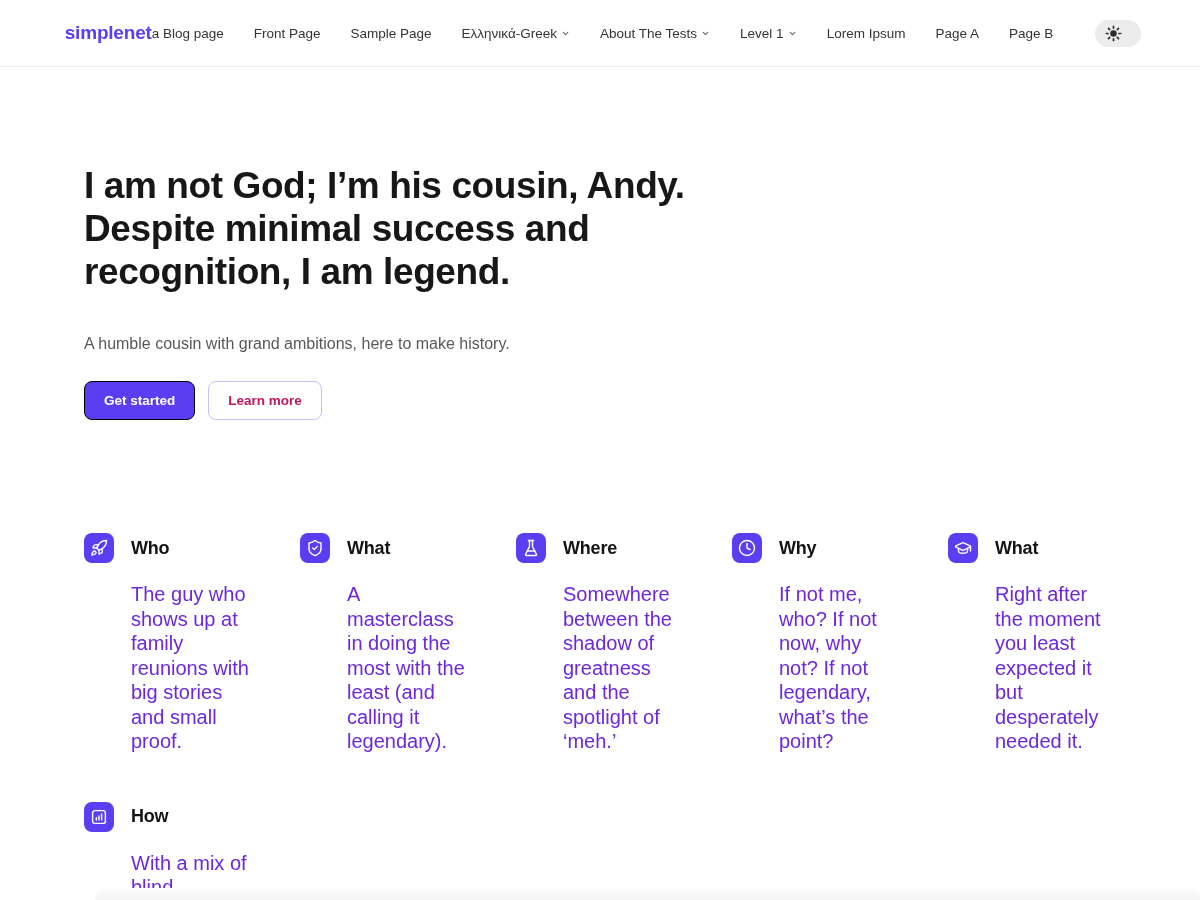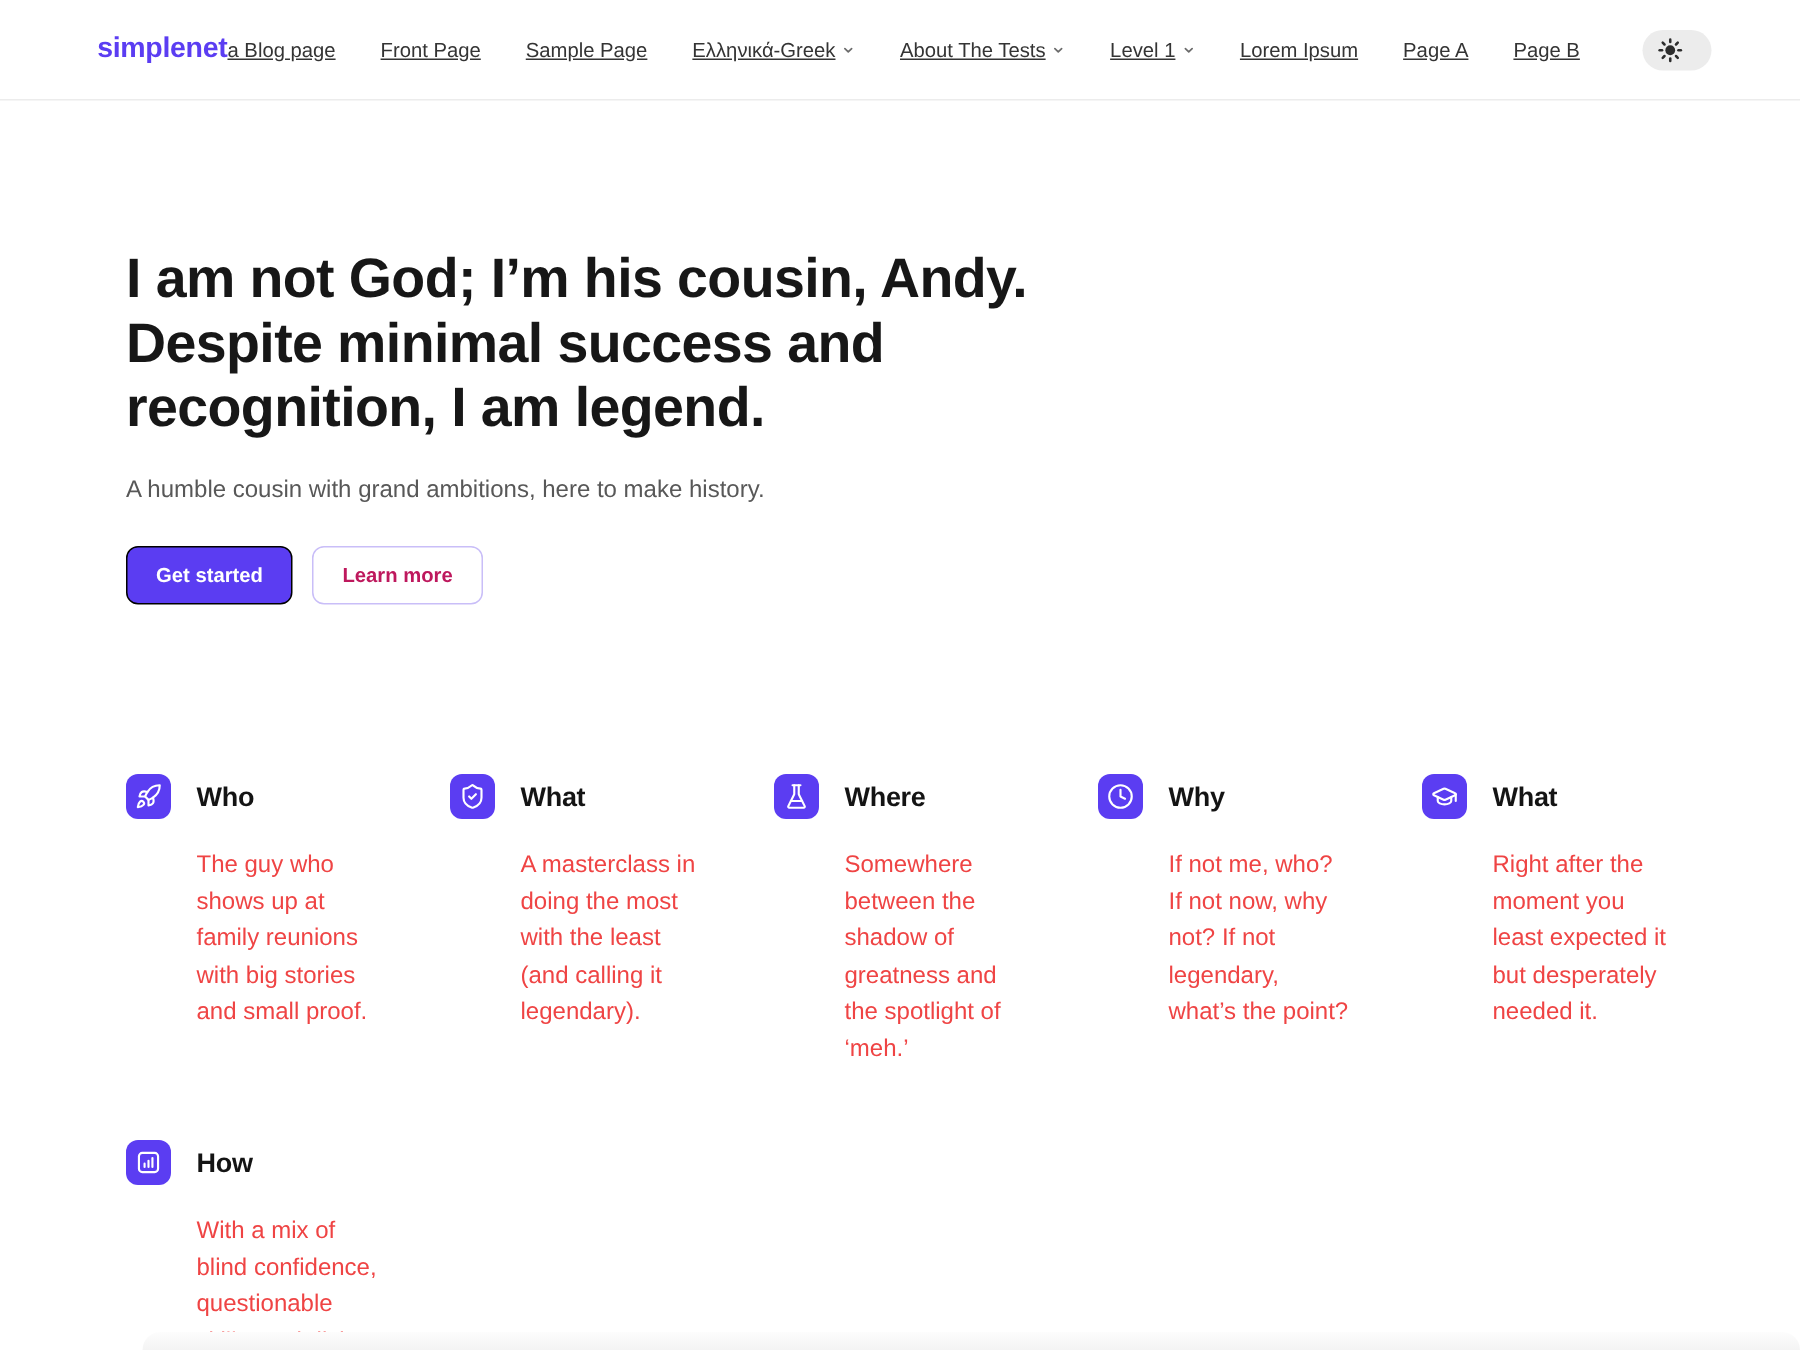--- a/index.html
+++ b/index.html
@@ -4,48 +4,48 @@
 <style>
   * { margin:0; padding:0; box-sizing:border-box; }
   html,body { width:1200px; height:900px; overflow:hidden; background:#ffffff;
     font-family:"Liberation Sans", sans-serif; position:relative; }
 
   
   .header { height:67px; display:flex; align-items:center; justify-content:center;
     padding:0 52px 0 58px; border-bottom:1px solid #ececec; background:#fff; }
   .logo { font-size:19px; font-weight:700; color:#5b3df2; letter-spacing:-0.2px; cursor:pointer; }
   .nav { display:flex; align-items:center; gap:30px; }
-  .nav-item { font-size:13.5px; color:#343434; cursor:pointer; display:flex; align-items:center; gap:4px; white-space:nowrap;text-decoration:underline; }
+  .nav-item { font-size:13.5px; color:#343434; cursor:pointer; display:flex; align-items:center; gap:4px; white-space:nowrap; }
   .chev { display:inline-flex; align-items:center; color:#6b6b6b; }
   .chev svg { display:block; }
   .theme-toggle { margin-left:12px; width:46px; height:27px; border-radius:14px; background:#ececec;
     display:flex; align-items:center; padding-left:10px; cursor:pointer; border:none; }
   .sun { color:#2d2d2d; display:flex; }
 
   
   .main { padding:0 84px; }
   .hero { padding-top:97px; }
   h1 { font-size:37px; line-height:43px; font-weight:600; color:#171717;
     letter-spacing:-0.4px; max-width:670px; }
-  .subtitle { margin-top:25px; font-size:16px; color:#585858; }
+  .subtitle { margin-top:42px; font-size:16px; color:#585858; }
   .cta-row { margin-top:28px; display:flex; gap:13px; }
   .btn { font-size:13.5px; font-weight:600; border-radius:8px; padding:11px 19px; cursor:pointer;
     font-family:"Liberation Sans", sans-serif; }
   .btn-primary { background:#5b3df2; color:#ffffff; border:1px solid #000000; }
   .btn-secondary { background:#ffffff; color:#be185d; border:1px solid #c9bef8; }
 
   
   .features { margin-top:113px; display:grid; grid-template-columns:repeat(5, 1fr);
     column-gap:68px; row-gap:44px; max-width:1084px;gap:48px; }
   .feature-head { display:flex; align-items:center; gap:17px; }
   .feature-icon { width:30px; height:30px; border-radius:8px; background:#5b3df2; color:#fff;
     display:flex; align-items:center; justify-content:center; flex:none; }
   .feature-icon svg { display:block; }
   .feature-title { font-size:18px; font-weight:600; color:#141414; letter-spacing:-0.2px; }
-  .feature-desc { margin:19px 0 0 47px; font-size:16px; line-height:24.5px; color:#ef4444; max-width:300px; }
+  .feature-desc { margin:19px 0 0 47px; font-size:20px; line-height:24.5px; color:#6d28d9; max-width:300px; }
 
   .divider { border:none; border-top:1px solid #e8e8e8; margin:64px 58px 0 58px; }
 
   
   .next-section { position:absolute; left:95px; right:0; bottom:0; height:12px;
     background:linear-gradient(#fdfdfd, #f4f4f4); border-top-left-radius:22px; border-top-right-radius:22px; }
 </style>
 </head>
 <body>
 

